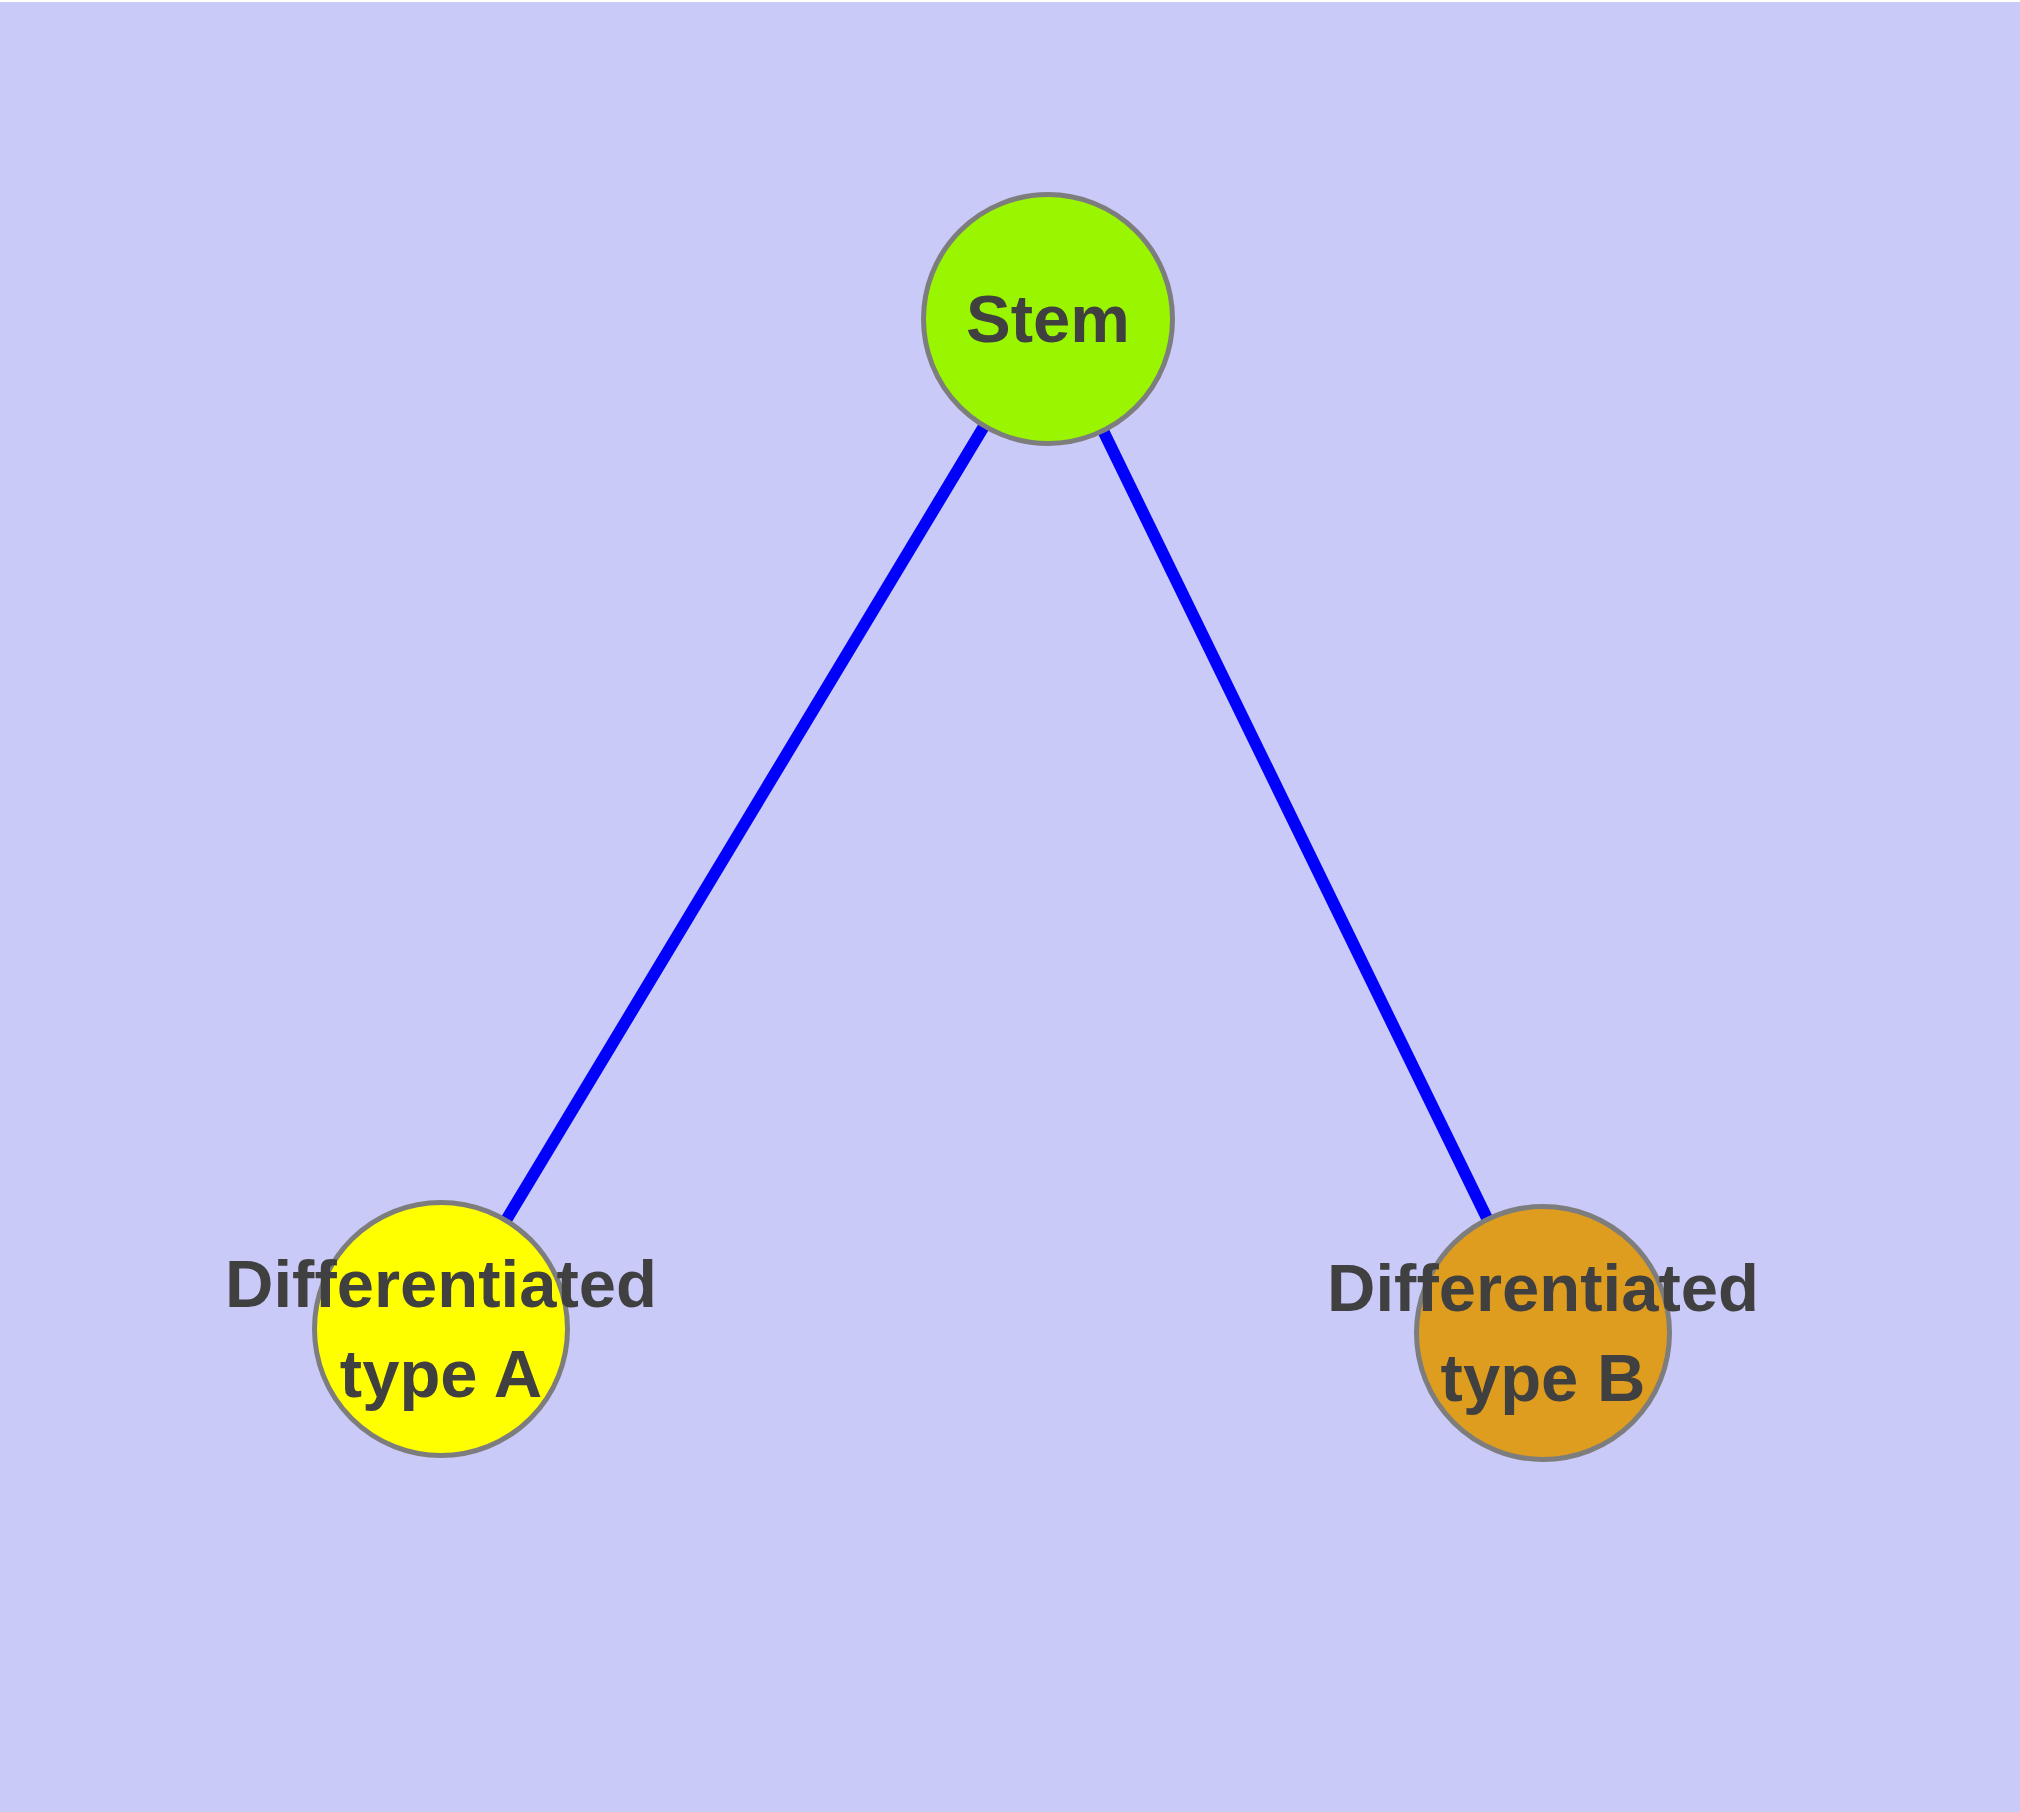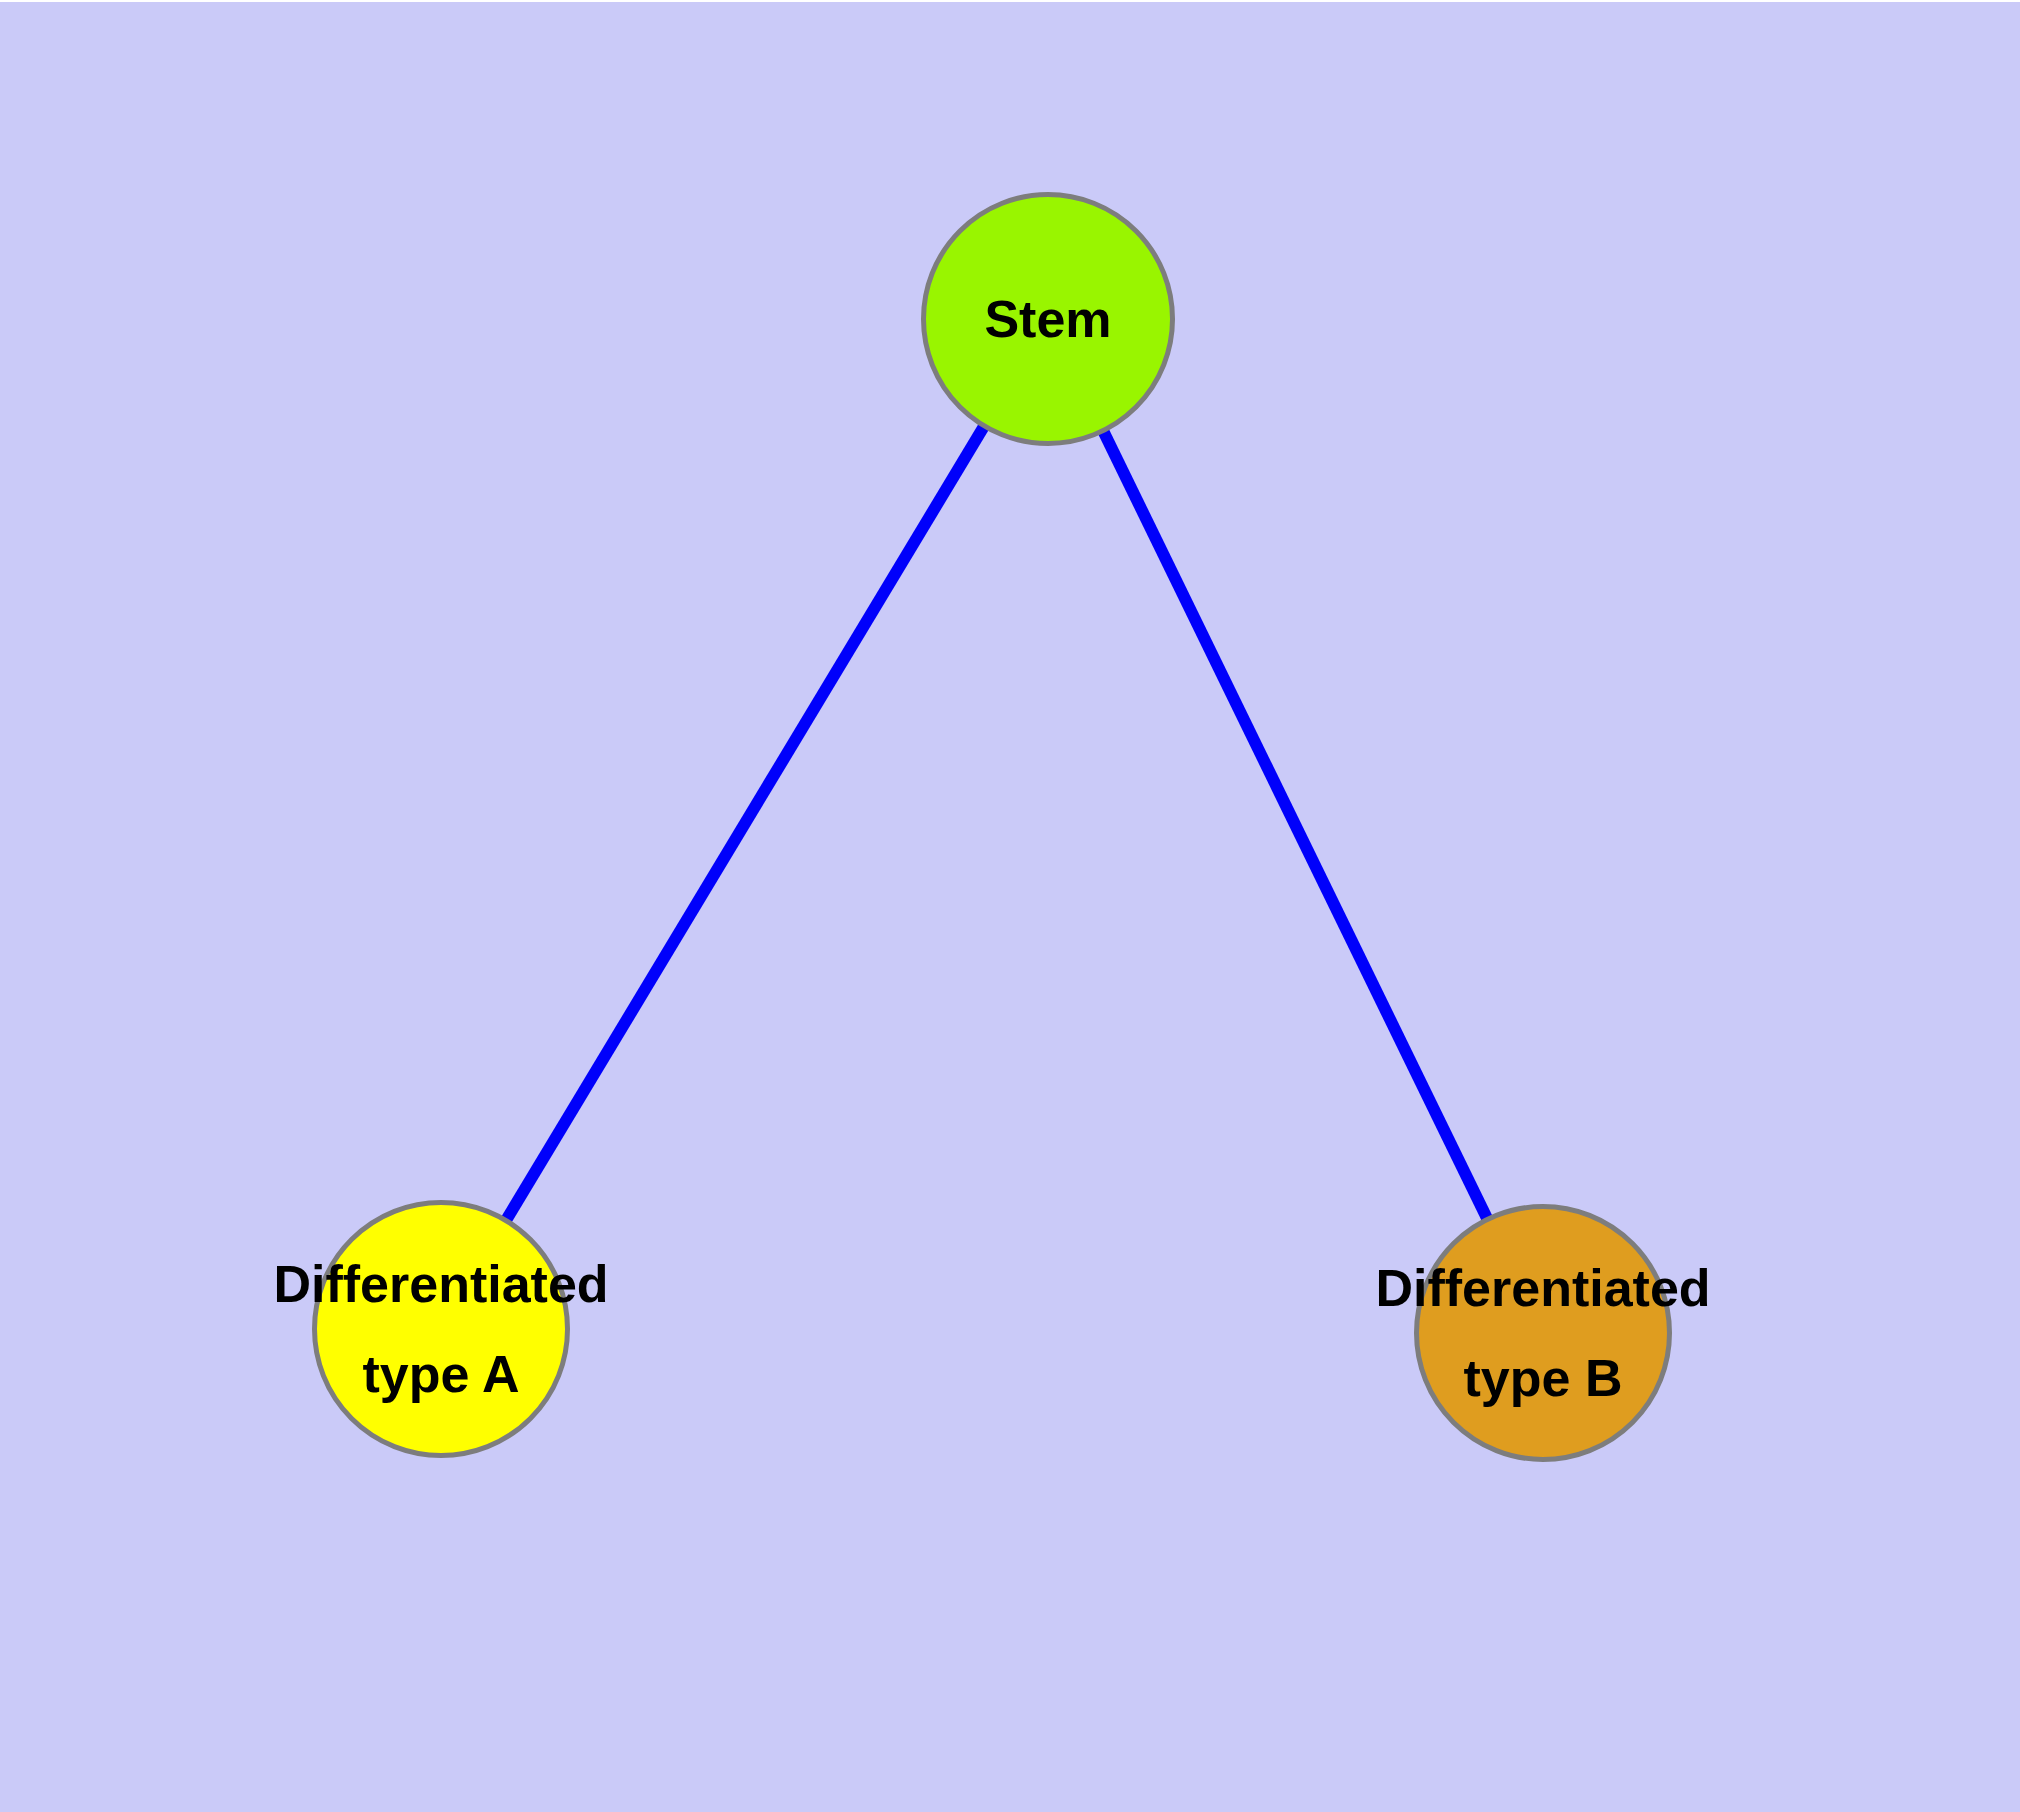--- a/index.html
+++ b/index.html
@@ -50,24 +50,24 @@
     width: 258px;
     height: 258px;
   }
   .node-b {
     left: 1414px;
     top: 1202px;
     width: 258px;
     height: 258px;
   }
   .node-label {
-    font-size: 52px;
+    font-size: 67px;
     line-height: 90px;
     font-weight: bold;
-    color: #000000;
+    color: #404040;
     text-align: center;
     white-space: pre-line;
     overflow: visible;
   }
 </style>
 </head>
 <body>
 
 <div class="stage">
 

